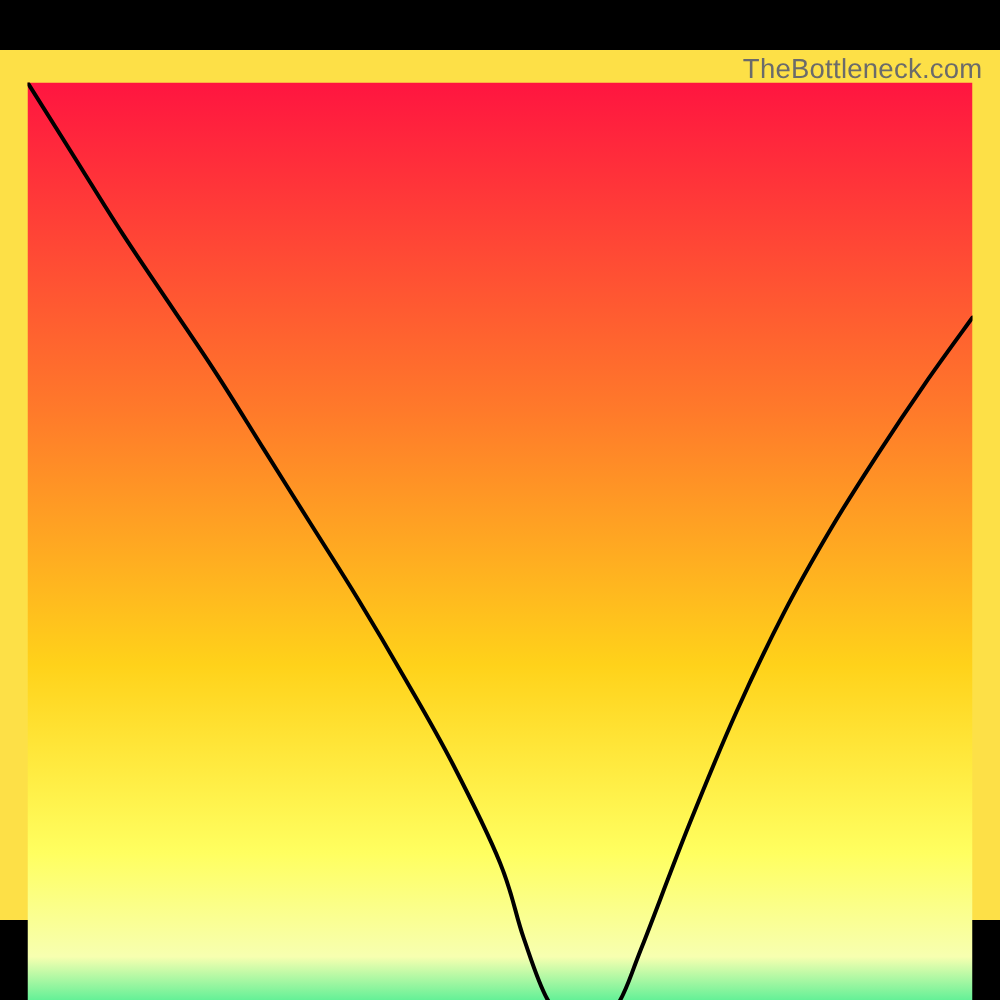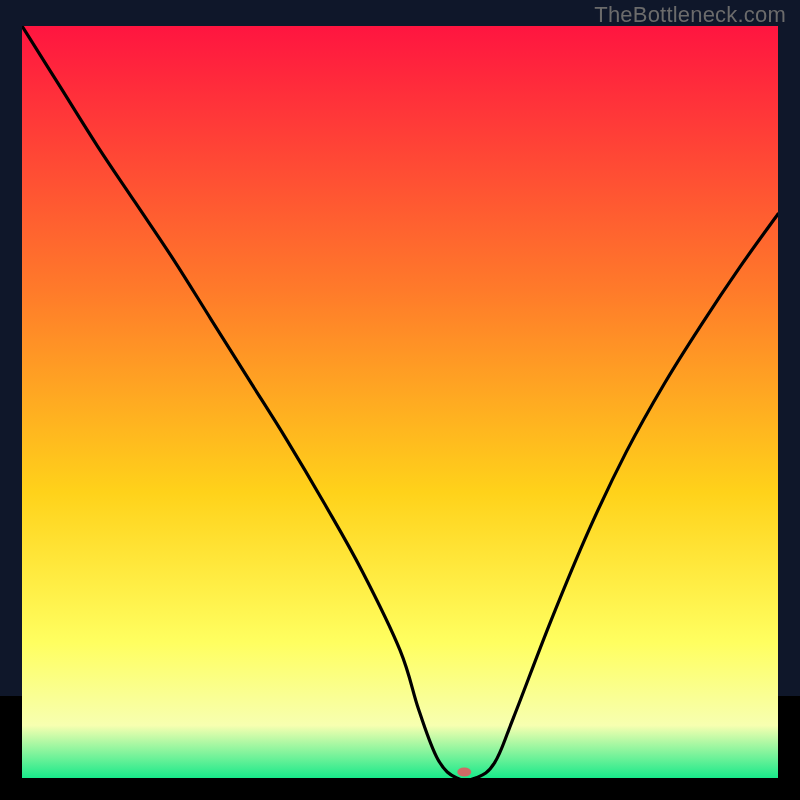--- a/index.html
+++ b/index.html
@@ -8,21 +8,22 @@
     width: 800px;
     height: 800px;
     background: #000;
     overflow: hidden;
     font-family: Arial, Helvetica, sans-serif;
   }
   .stage {
     position: relative;
     width: 800px;
     height: 696px;
-    background: #0f172a;
+    background: #fde047;
+    margin-top: 40px;
   }
   .watermark {
     position: absolute;
     top: 2px;
     right: 14px;
     color: #6b6b6b;
     font-size: 22px;
     font-weight: 400;
     letter-spacing: 0.2px;
     z-index: 5;

